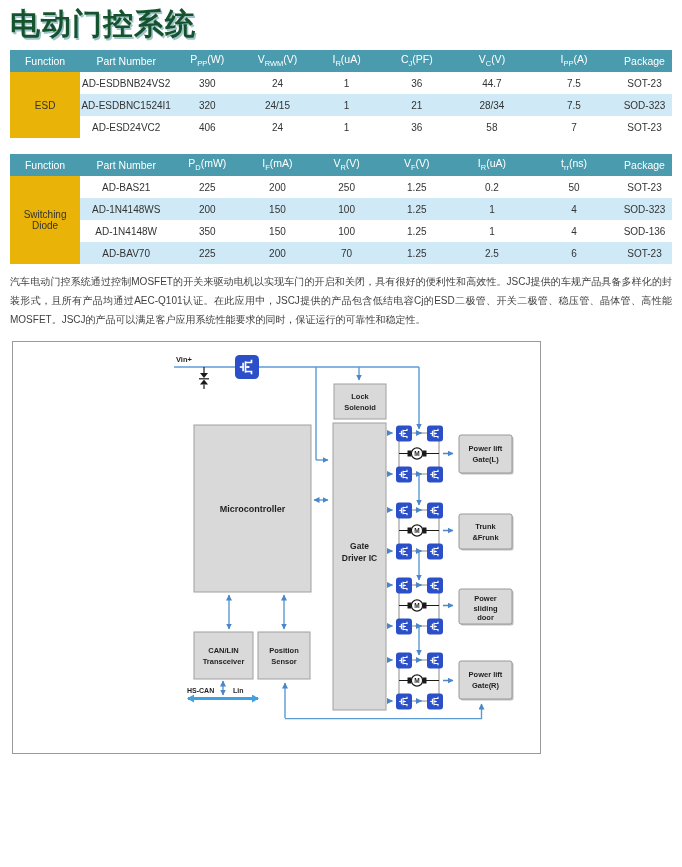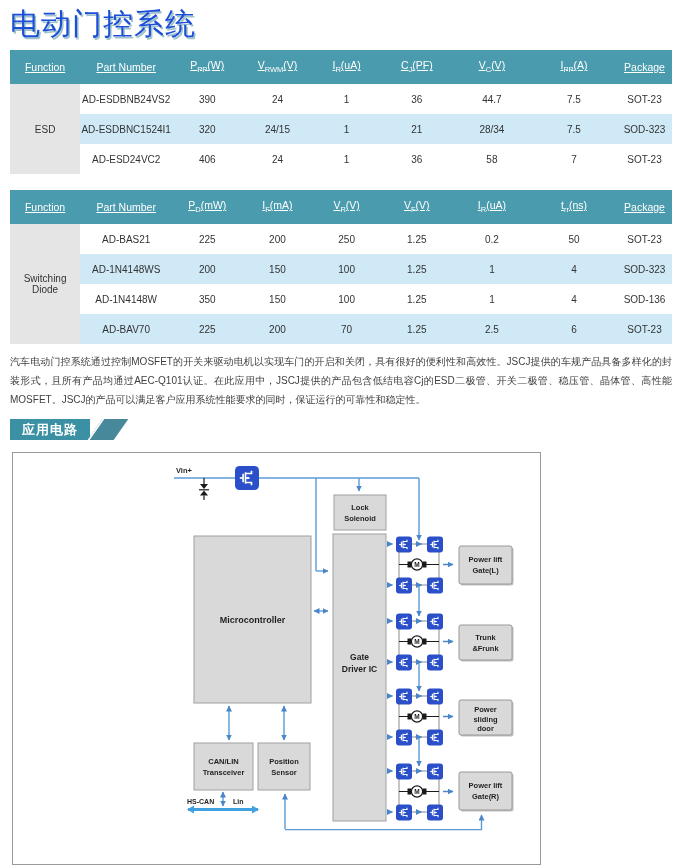--- a/index.html
+++ b/index.html
@@ -1,25 +1,25 @@
 <!DOCTYPE html>
 <html><head>
 <meta charset="utf-8">
 <style>
   html,body{margin:0;padding:0;background:#fff;}
   body{width:682px;height:867px;font-family:"Liberation Sans","DejaVu Sans",sans-serif;overflow:hidden;}
   .wrap{padding:6px 10px 0 10px;}
-  h1.title{margin:0 0 8px 0;font-size:30px;line-height:36px;font-weight:400;color:#1d4ed8;
+  h1.title{margin:0 0 8px 0;font-size:30px;line-height:36px;font-weight:700;color:#14532d;
            letter-spacing:1px;text-shadow:1.5px 1.5px 0 rgba(17,106,120,.4);}
   table.spec{border-collapse:collapse;width:662px;table-layout:fixed;font-size:10px;color:#333;}
-  table.spec th{background:#4a9bad;color:#fff;font-weight:400;font-size:10.5px;height:34px;padding:0;text-align:center;text-decoration:underline;}
-  table.spec td{text-align:center;height:30px;padding:0;}
+  table.spec th{background:#4a9bad;color:#fff;font-weight:400;font-size:10.5px;height:22px;padding:0;text-align:center;}
+  table.spec td{text-align:center;height:22px;padding:0;}
   table.spec sub{font-size:7.5px;}
   table.spec tbody tr:nth-child(even) td:not(.fn){background:#cfe9f6;}
-  table.spec td.fn{background:#e5e5e5;}
+  table.spec td.fn{background:#eab308;}
   .t2{margin-top:16px;}
   .sec-hdr{display:flex;align-items:stretch;height:21px;margin-top:34px;}
   .sec-hdr.second{margin-top:10px;}
   .sec-hdr-main{background:#3b90a3;color:#fff;font-size:13px;font-weight:bold;
                 padding:0 12px;display:flex;align-items:center;letter-spacing:1px;}
   .sec-hdr-tail{width:24px;background:#47899b;transform:skewX(-35deg);margin-left:5px;border-left:2px solid #fff;}
   p.intro{margin:8px 0 0 0;font-size:10px;line-height:19px;color:#3f3f3f;text-align:justify;}
   .circuit{position:relative;margin:12px 0 0 2px;width:529px;height:413px;border:1.5px solid #9a9a9a;box-sizing:border-box;}
   .circuit svg{position:absolute;left:0;top:0;}
   svg text{font-family:"Liberation Sans","DejaVu Sans",sans-serif;fill:#1f1f1f;}
@@ -157,24 +157,20 @@
           <td>2.5</td>
           <td>6</td>
           <td>SOT-23</td>
         </tr>
       </tbody>
   </table>
 
 
   <p class="intro">汽车电动门控系统通过控制MOSFET的开关来驱动电机以实现车门的开启和关闭，具有很好的便利性和高效性。JSCJ提供的车规产品具备多样化的封装形式，且所有产品均通过AEC-Q101认证。在此应用中，JSCJ提供的产品包含低结电容Cj的ESD二极管、开关二极管、稳压管、晶体管、高性能MOSFET。JSCJ的产品可以满足客户应用系统性能要求的同时，保证运行的可靠性和稳定性。</p>
 
-  <div class="sec-hdr second">
-    <div class="sec-hdr-main">应用电路</div>
-    <div class="sec-hdr-tail"></div>
-  </div>
 
   <div class="circuit">
     <svg width="658" height="410" viewBox="0 0 658 410">
       <defs>
         <marker id="arB" markerUnits="userSpaceOnUse" markerWidth="8" markerHeight="8" refX="5.5" refY="3" orient="auto">
           <path d="M0,0 L6,3 L0,6 z" fill="#4a86c8"></path>
         </marker>
         <marker id="arBs" markerUnits="userSpaceOnUse" markerWidth="8" markerHeight="8" refX="5.5" refY="3" orient="auto-start-reverse">
           <path d="M0,0 L6,3 L0,6 z" fill="#4a86c8"></path>
         </marker>

